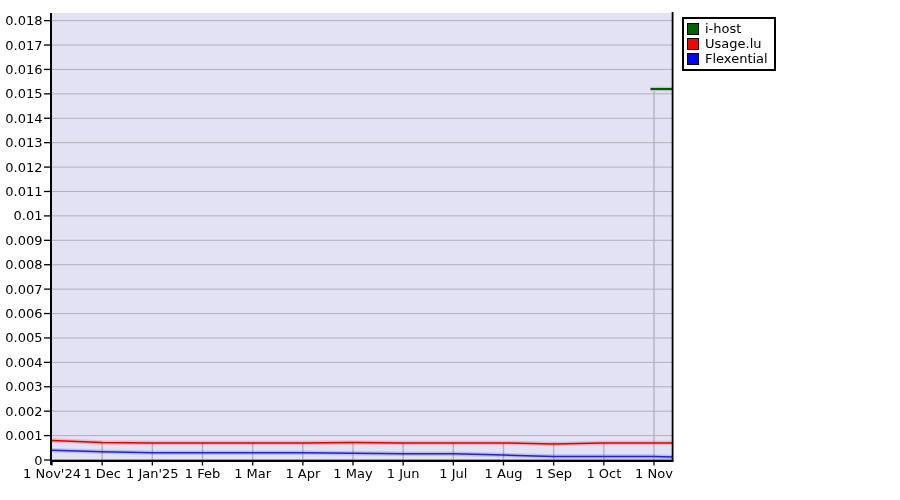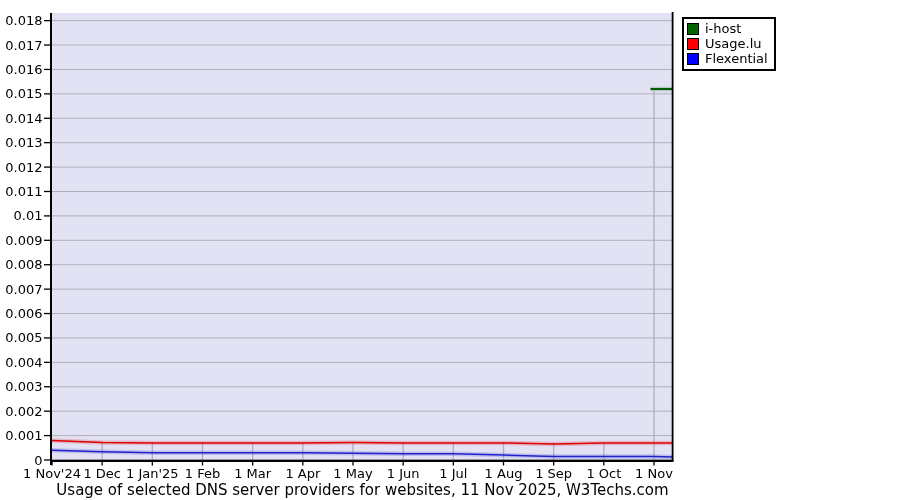--- a/index.html
+++ b/index.html
@@ -138,14 +138,13 @@
       </div>
       <div class="legend-row">
         <span class="legend-swatch" style="background: rgb(255, 0, 0);"></span>
         <span class="legend-label">Usage.lu</span>
       </div>
       <div class="legend-row">
         <span class="legend-swatch" style="background: rgb(0, 0, 255);"></span>
         <span class="legend-label">Flexential</span>
       </div>
     </div>
-  <div class="chart-title">Usage of selected DNS server providers for websites, 11 Nov 2025, W3Techs.com</div>
 </div>
 
 </body></html>

